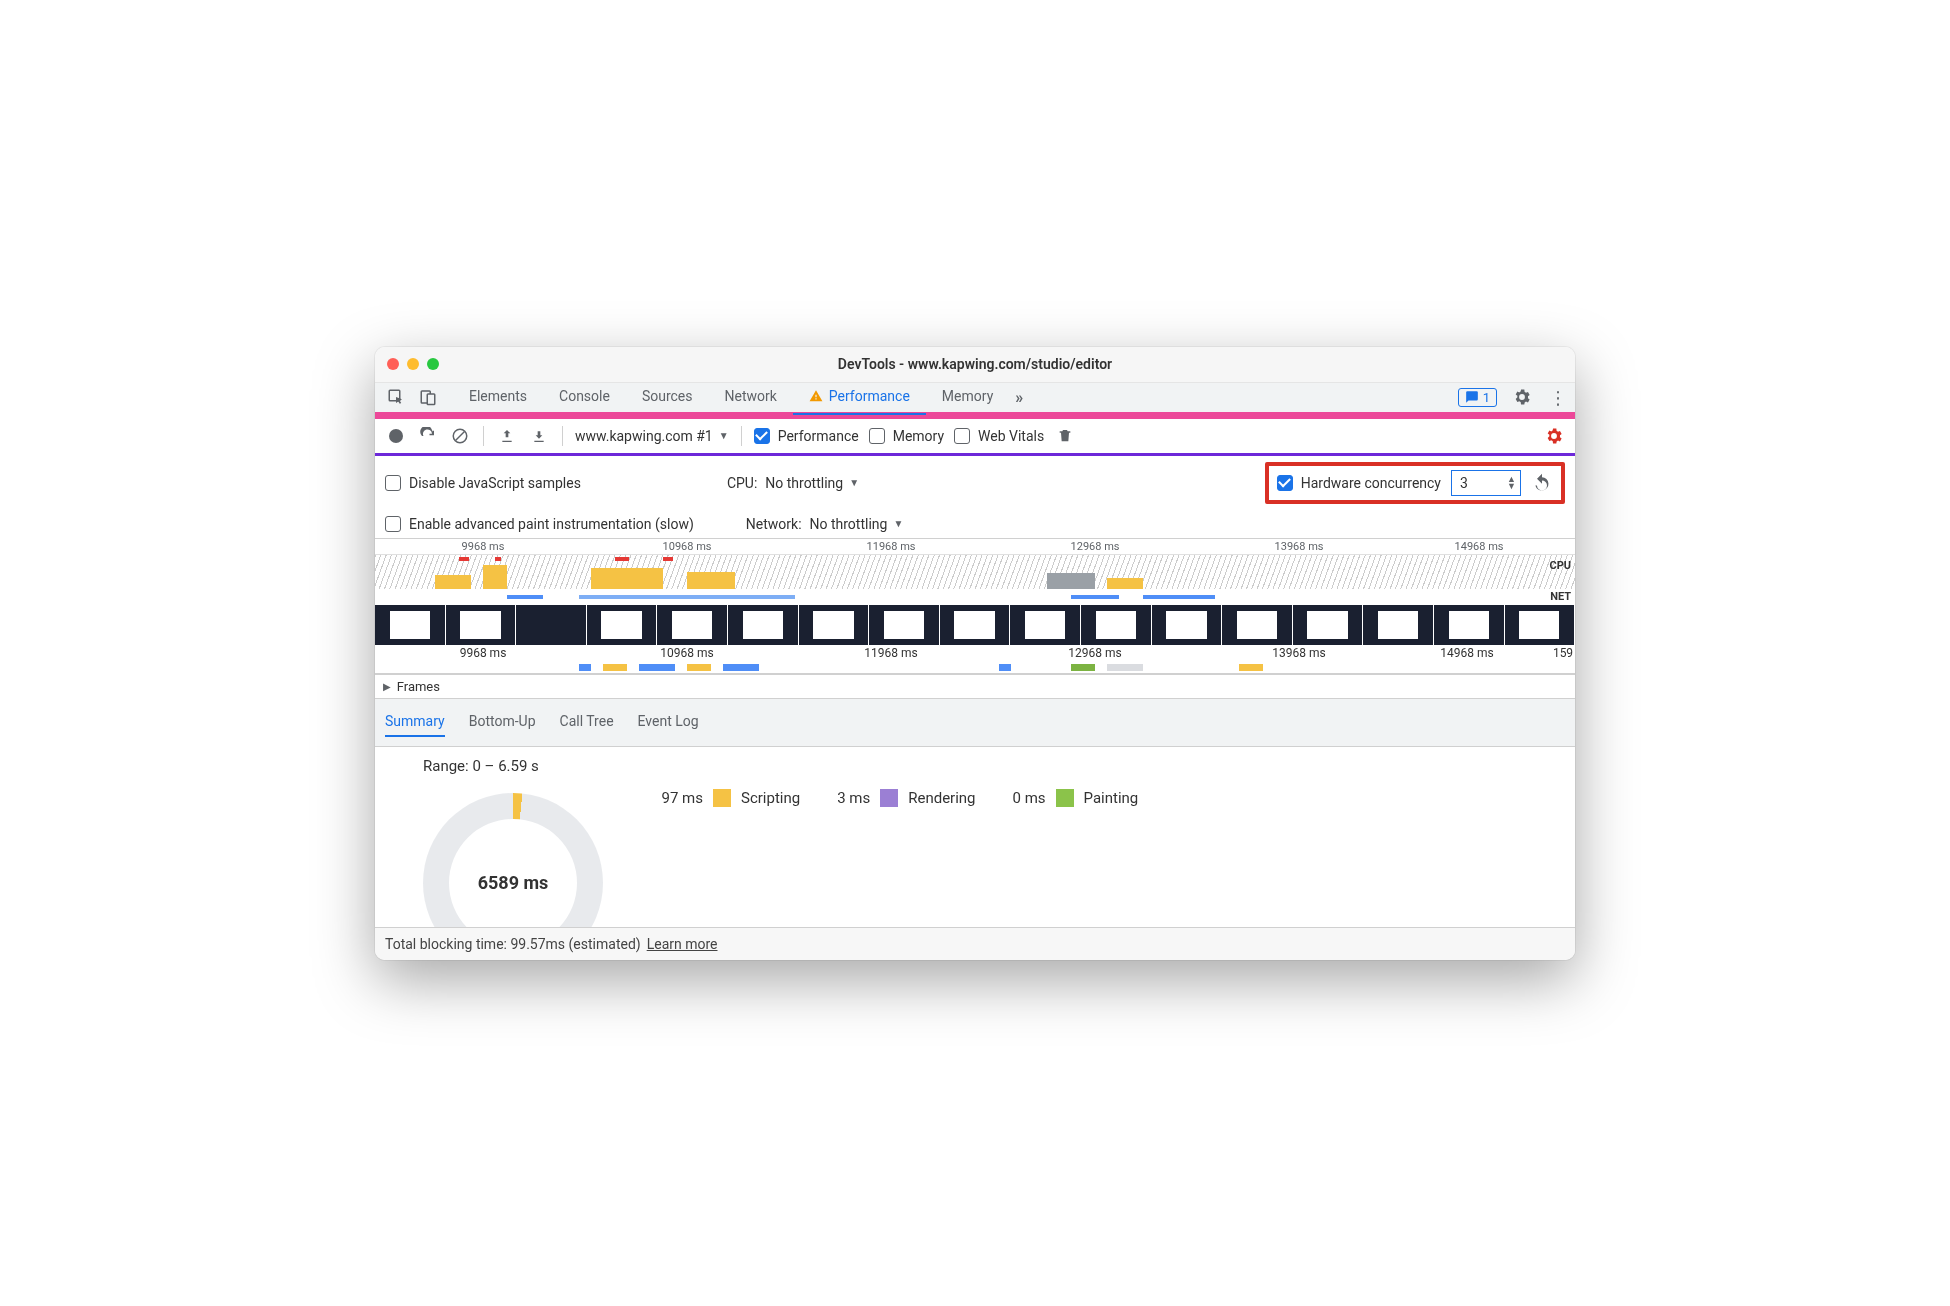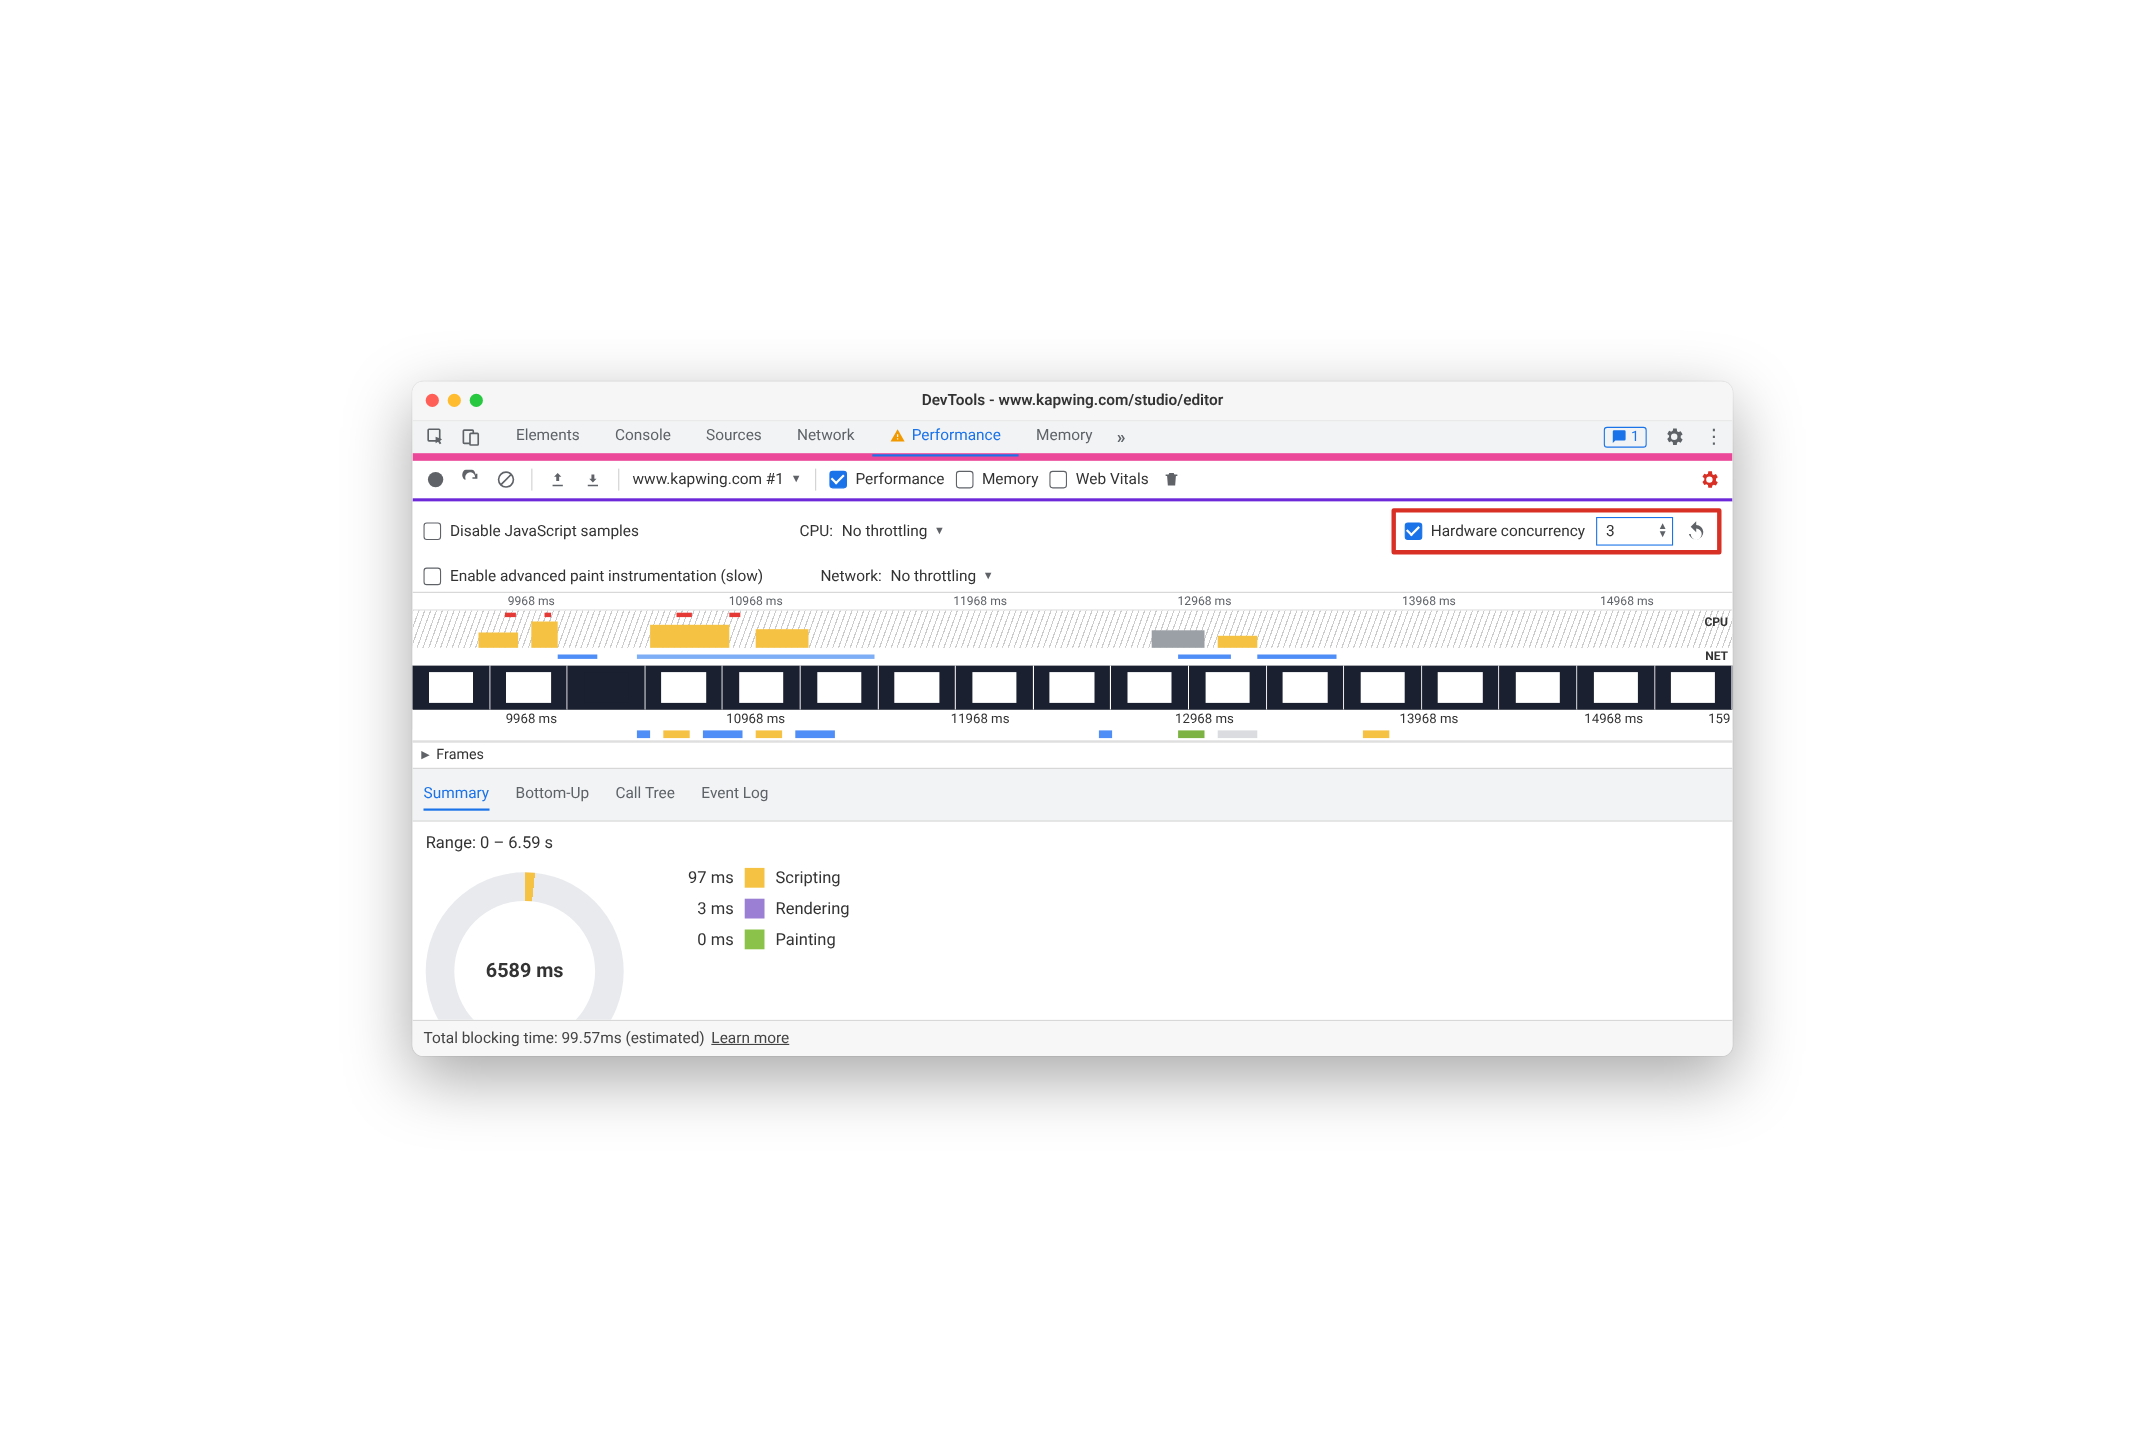--- a/index.html
+++ b/index.html
@@ -149,32 +149,32 @@
   }
   .disclose { color:#5f6368; font-size:10px; }
   
   .subtabs {
     display:flex; align-items:center; gap:24px; padding:0 10px;
     border-bottom:1px solid #d0d0d0; background:#f1f3f4; height:48px;
   }
   .subtab { font-size:14px; color:#5f6368; padding:6px 0; border-bottom:2px solid transparent; cursor:pointer;}
   .subtab.active { color:#1a73e8; border-bottom-color:#1a73e8; }
   
-  .summary { padding:10px 12px 8px; background:#fff; position:relative; height:180px; overflow:hidden;}
+  .summary { padding:10px 12px 8px; background:#fff; position:relative; height:180px; overflow:hidden;margin-left:36px;}
   .range { font-size:15px; color:#333; margin-bottom:14px; }
   .donut-wrap { display:flex; gap:40px; align-items:flex-start; }
   .donut {
     width:180px; height:180px; border-radius:50%;
     background: conic-gradient(#f5c244 0 6deg, #e8eaed 6deg 360deg);
     display:flex; align-items:center; justify-content:center; position:relative;
     margin-top:4px;
   }
   .donut::after{ content:""; position:absolute; width:128px; height:128px; background:#fff; border-radius:50%; }
   .donut .center { position:relative; z-index:1; font-weight:700; font-size:18px; color:#333; }
-  .legend { display:flex; flex-direction:column; gap:10px; font-size:15px; color:#333; }
+  .legend { display:flex; flex-direction:row; gap:10px; font-size:15px; color:#333; }
   .legend .row { display:flex; align-items:center; gap:10px; }
   .legend .ms { width:60px; text-align:right; color:#333; }
   .swatch { width:18px; height:18px; }
   .sw-script{background:#f5c244;} .sw-render{background:#9b7fd4;}
   .sw-paint{background:#8bc34a;}
   
   .footer {
     border-top:1px solid #d0d0d0; background:#f7f7f7;
     padding:8px 10px; font-size:14px; color:#444; display:flex; gap:6px;
   }

